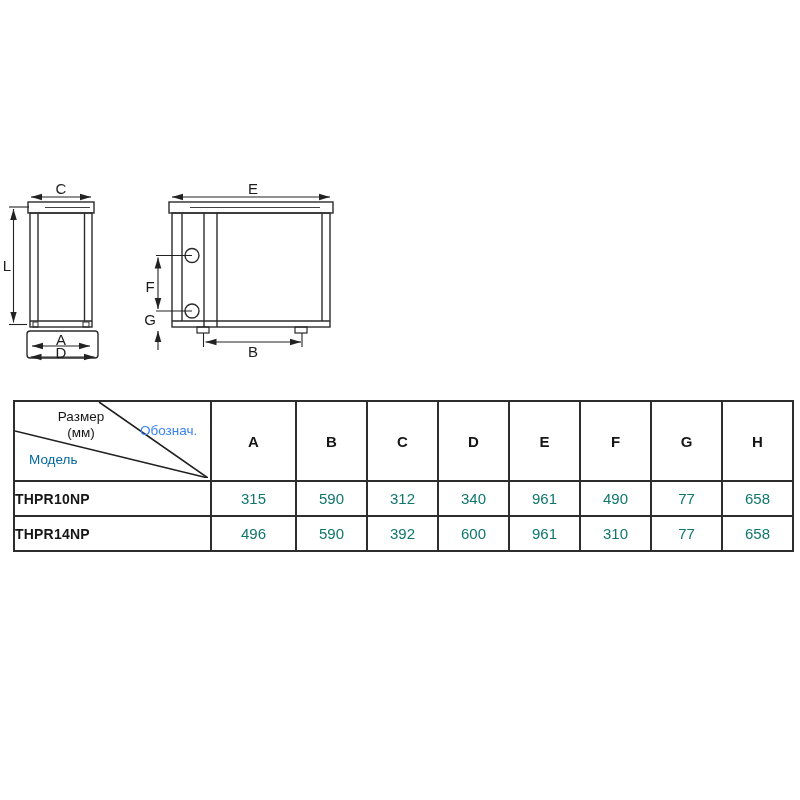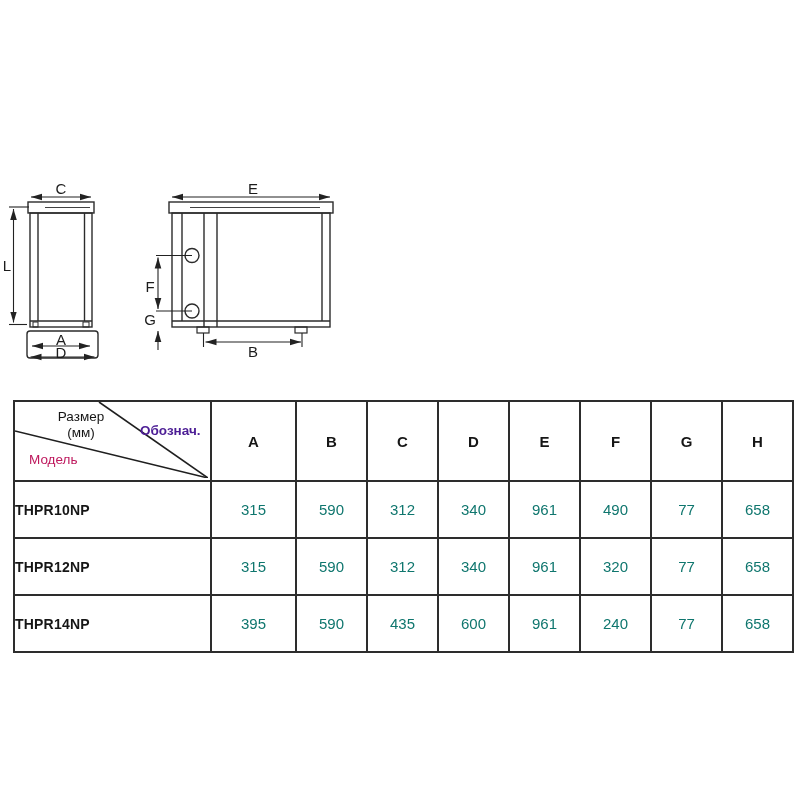--- a/index.html
+++ b/index.html
@@ -36,37 +36,37 @@
     table-layout: fixed;
     background: #ffffff;
     padding-left: 40px;
   }
   table.dims th, table.dims td {
     border: 2px solid #2d2d2d;
     padding: 0;
     vertical-align: middle;
   }
   table.dims thead tr { height: 80px; }
-  table.dims tbody tr { height: 57px; }
+  table.dims tbody tr { height: 35px; }
   th.col-letter { font-size: 15px; font-weight: bold; text-align: center; color: #161616; }
   td.model-cell { font-size: 14px; font-weight: bold; text-align: left; padding-left: 11px; color: #161616; letter-spacing: 0.2px; }
   td.value-cell { font-size: 15px; font-weight: normal; text-align: center; color: #0f766e; }
   th.corner { position: relative; overflow: hidden; }
   .corner-svg { position: absolute; left: 0; top: 0; }
   .corner-size {
     position: absolute; left: 24px; top: 7px; width: 84px;
     text-align: center; font-size: 13.5px; font-weight: normal; line-height: 16px; color: #161616;
   }
   .corner-designation {
     position: absolute; left: 125px; top: 21px;
-    font-size: 13.5px; font-weight: bold; color: #4c1d95;
+    font-size: 13.5px; font-weight: normal; color: #3b82f6;
   }
   .corner-model {
     position: absolute; left: 14px; top: 50px;
-    font-size: 13.5px; font-weight: normal; color: #be185d;
+    font-size: 13.5px; font-weight: normal; color: #0369a1;
   }
 </style>
 </head>
 <body>
 
 <div class="page">
 
   <div class="drawing">
     <svg width="800" height="392" viewBox="0 0 800 392">
       <defs>
@@ -180,37 +180,26 @@
         <td class="value-cell">315</td>
         <td class="value-cell">590</td>
         <td class="value-cell">312</td>
         <td class="value-cell">340</td>
         <td class="value-cell">961</td>
         <td class="value-cell">490</td>
         <td class="value-cell">77</td>
         <td class="value-cell">658</td>
       </tr>
       <tr>
-        <td class="model-cell">THPR12NP</td>
-        <td class="value-cell">315</td>
+        <td class="model-cell">THPR14NP</td>
+        <td class="value-cell">496</td>
         <td class="value-cell">590</td>
-        <td class="value-cell">312</td>
-        <td class="value-cell">340</td>
-        <td class="value-cell">961</td>
-        <td class="value-cell">320</td>
-        <td class="value-cell">77</td>
-        <td class="value-cell">658</td>
-      </tr>
-      <tr>
-        <td class="model-cell">THPR14NP</td>
-        <td class="value-cell">395</td>
-        <td class="value-cell">590</td>
-        <td class="value-cell">435</td>
+        <td class="value-cell">392</td>
         <td class="value-cell">600</td>
         <td class="value-cell">961</td>
-        <td class="value-cell">240</td>
+        <td class="value-cell">310</td>
         <td class="value-cell">77</td>
         <td class="value-cell">658</td>
       </tr>
     </tbody>
   </table>
 
 </div>
 
 </body></html>

